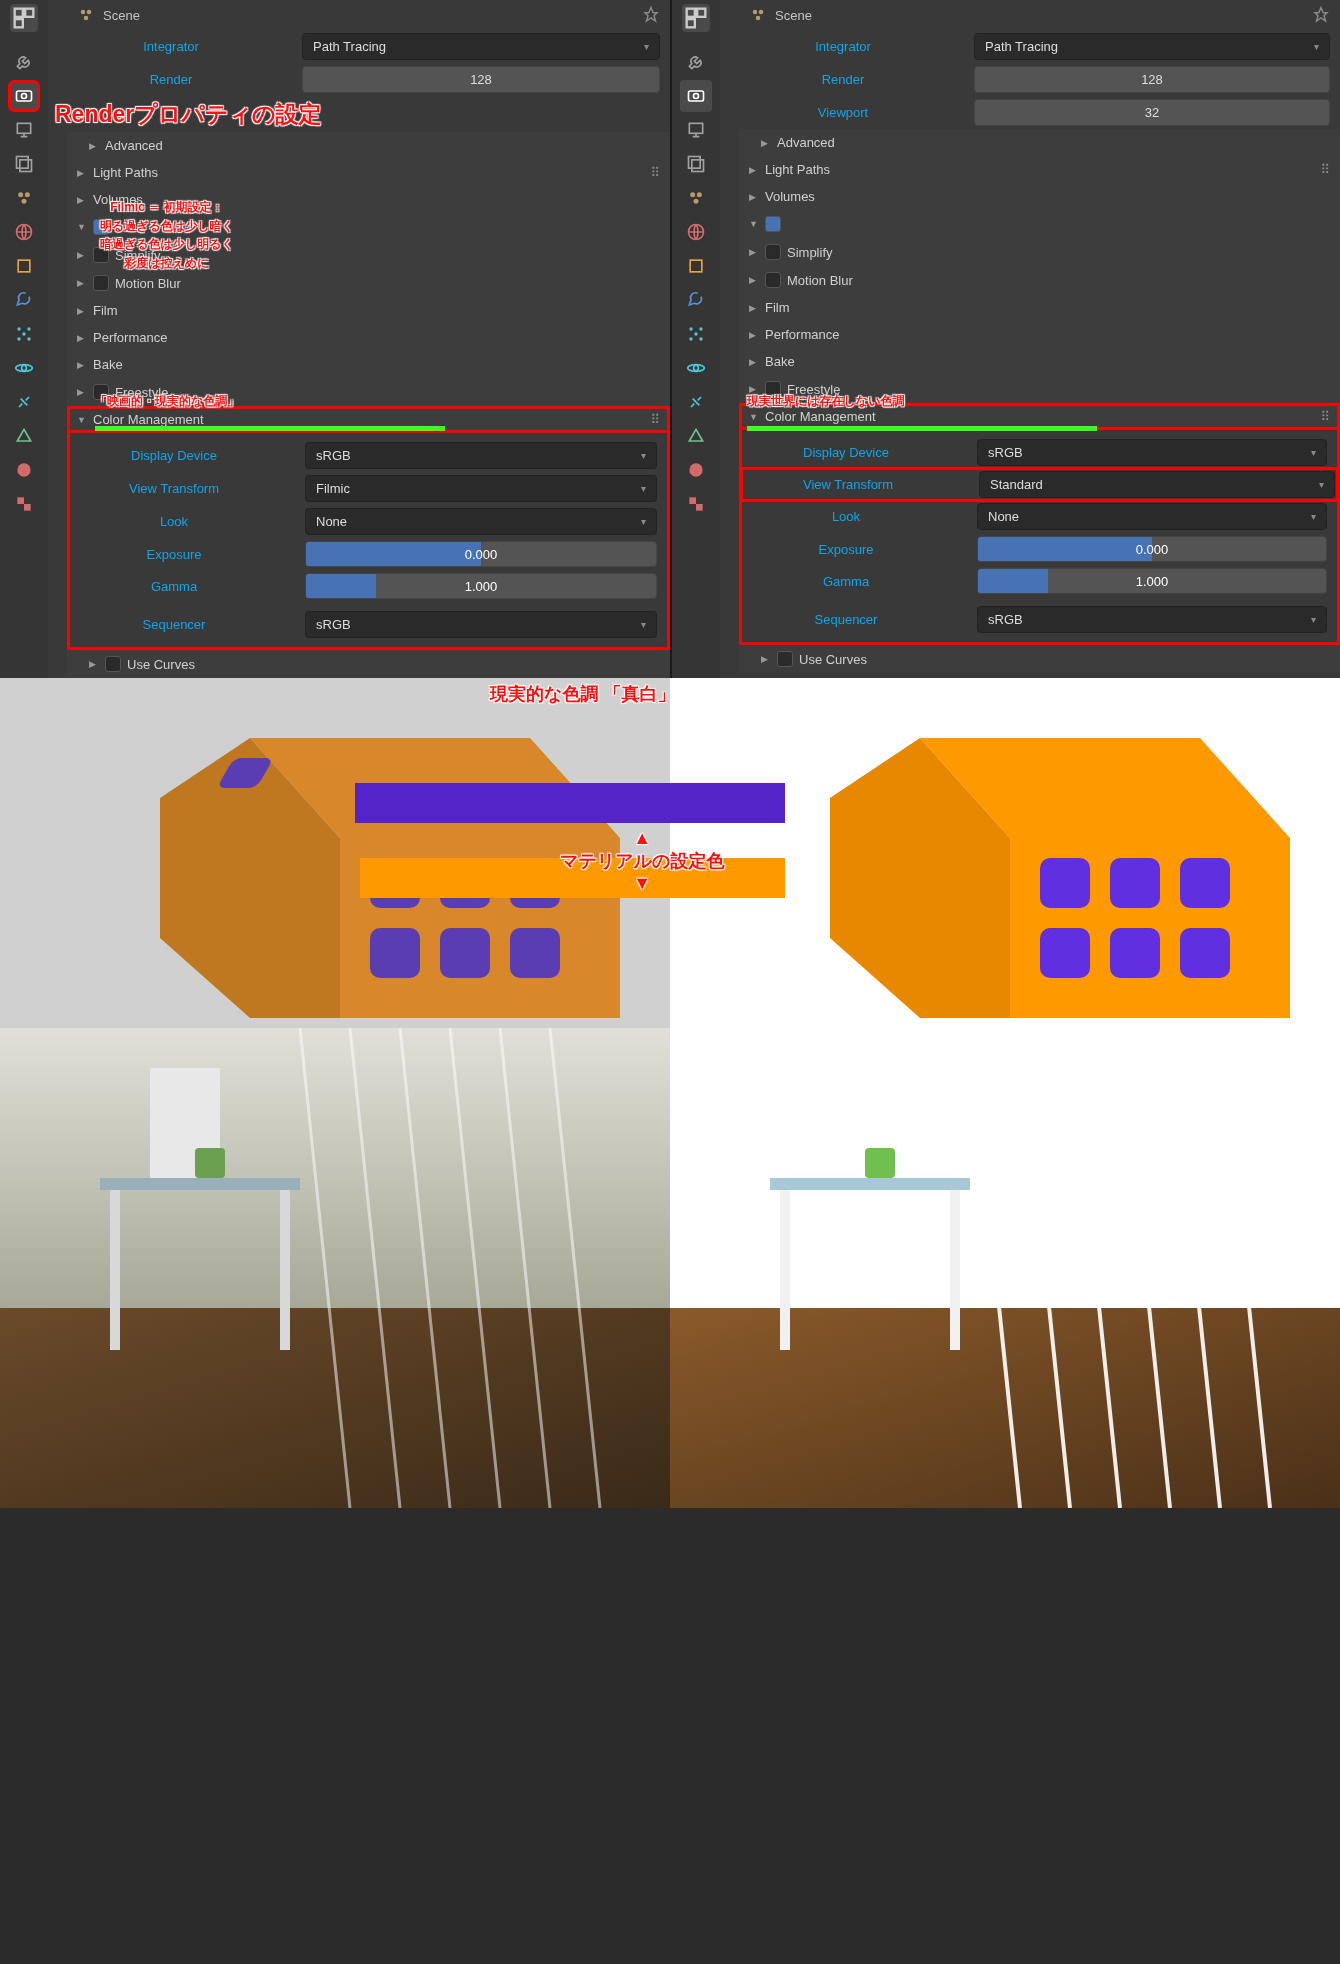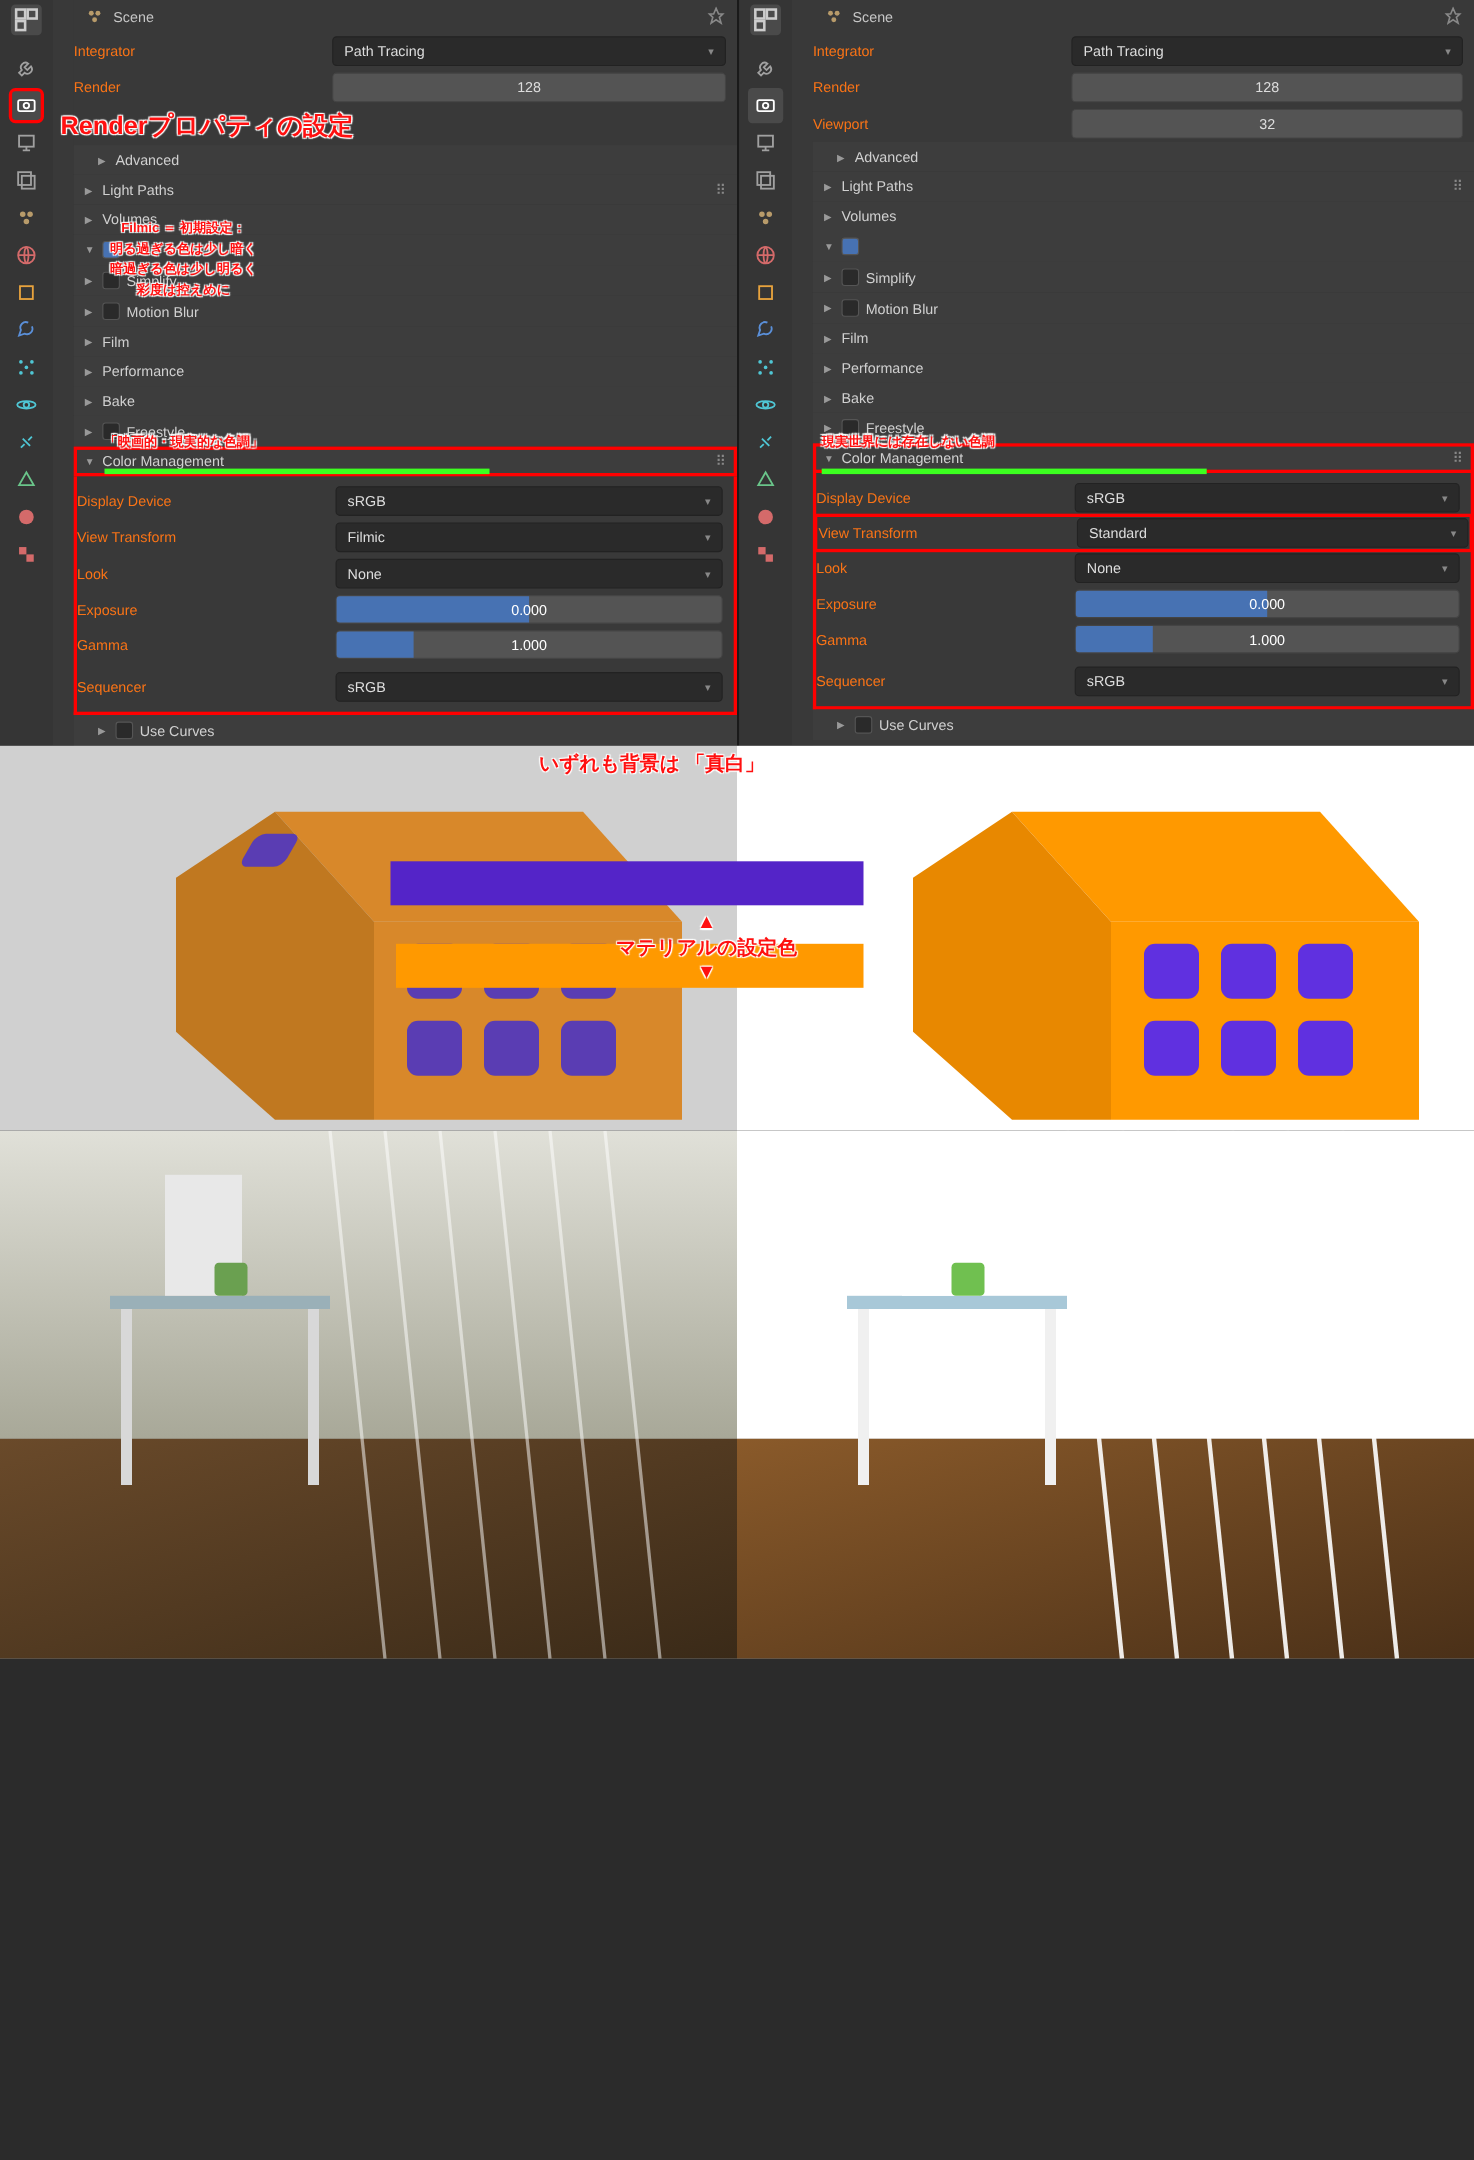--- a/index.html
+++ b/index.html
@@ -16,21 +16,21 @@
 .tabicon svg { width: 20px; height: 20px; }
 .highlight-box { border: 3px solid #ff0000; border-radius: 6px; }
 
 .content { flex: 1; background: #393939; padding: 0; }
 .header { display: flex; align-items: center; padding: 6px 10px; background: #393939; gap: 8px; }
 .editor-icon { width: 28px; height: 28px; background: #4a4a4a; border-radius: 4px; display: flex; align-items: center; justify-content: center; }
 .scene-icon { width: 18px; height: 18px; }
 .pin-icon { margin-left: auto; color: #888; width: 18px; height: 18px; }
 
 .prop-row { display: flex; align-items: center; padding: 3px 10px 3px 0; }
-.prop-label { width: 235px; text-align: left; padding-right: 27px; color: #f97316; }
+.prop-label { width: 235px; text-align: center; padding-right: 27px; color: #0ea5e9; }
 .prop-value { flex: 1; }
 .prop-select { background: #2a2a2a; border: 1px solid #222; border-radius: 4px; padding: 5px 10px; color: #ddd; width: 100%; display: flex; align-items: center; justify-content: space-between; text-align: center; }
 .prop-num { background: #545454; border: 1px solid #444; border-radius: 4px; padding: 5px 10px; color: #ddd; text-align: center; width: 100%; }
 .prop-slider { background: #545454; border: 1px solid #444; border-radius: 4px; height: 26px; position: relative; display: flex; align-items: center; justify-content: center; color: #fff; }
 .prop-slider .fill { position: absolute; left: 0; top: 0; bottom: 0; background: #4772b3; border-radius: 3px 0 0 3px; }
 .prop-slider span { position: relative; z-index: 1; }
 .chev { font-size: 10px; color: #888; }
 
 .section-row { display: flex; align-items: center; padding: 6px 10px; gap: 6px; color: #d0d0d0; background: #3d3d3d; cursor: pointer; }
 .section-row.sub { padding-left: 22px; }
@@ -571,21 +571,21 @@
       <rect x="440" y="180" width="50" height="50" rx="10" fill="#6030e0"></rect>
       <rect x="510" y="180" width="50" height="50" rx="10" fill="#6030e0"></rect>
       <rect x="370" y="250" width="50" height="50" rx="10" fill="#6030e0"></rect>
       <rect x="440" y="250" width="50" height="50" rx="10" fill="#6030e0"></rect>
       <rect x="510" y="250" width="50" height="50" rx="10" fill="#6030e0"></rect>
     </svg>
   </div>
 
   <div style="position:absolute;left:355px;top:105px;width:430px;height:40px;background:#5424c8"></div>
   <div style="position:absolute;left:360px;top:180px;width:425px;height:40px;background:#ff9900"></div>
-  <div class="mat-label" style="left:490px;top:4px">いずれも背景は 「真白」</div>
+  <div class="mat-label" style="left:490px;top:4px">現実的な色調 「真白」</div>
   <div class="mat-label" style="left:560px;top:150px">▲<br><span>マテリアルの設定色</span><br>▼</div>
 </div>
 
 <div class="photo-compare">
   <div class="half">
     <svg width="670" height="480">
       <defs>
         <linearGradient id="floor1" x1="0" y1="0" x2="1" y2="1">
             <stop offset="0" stop-color="#6a4a2a"></stop>
             <stop offset="1" stop-color="#3a2a18"></stop>

